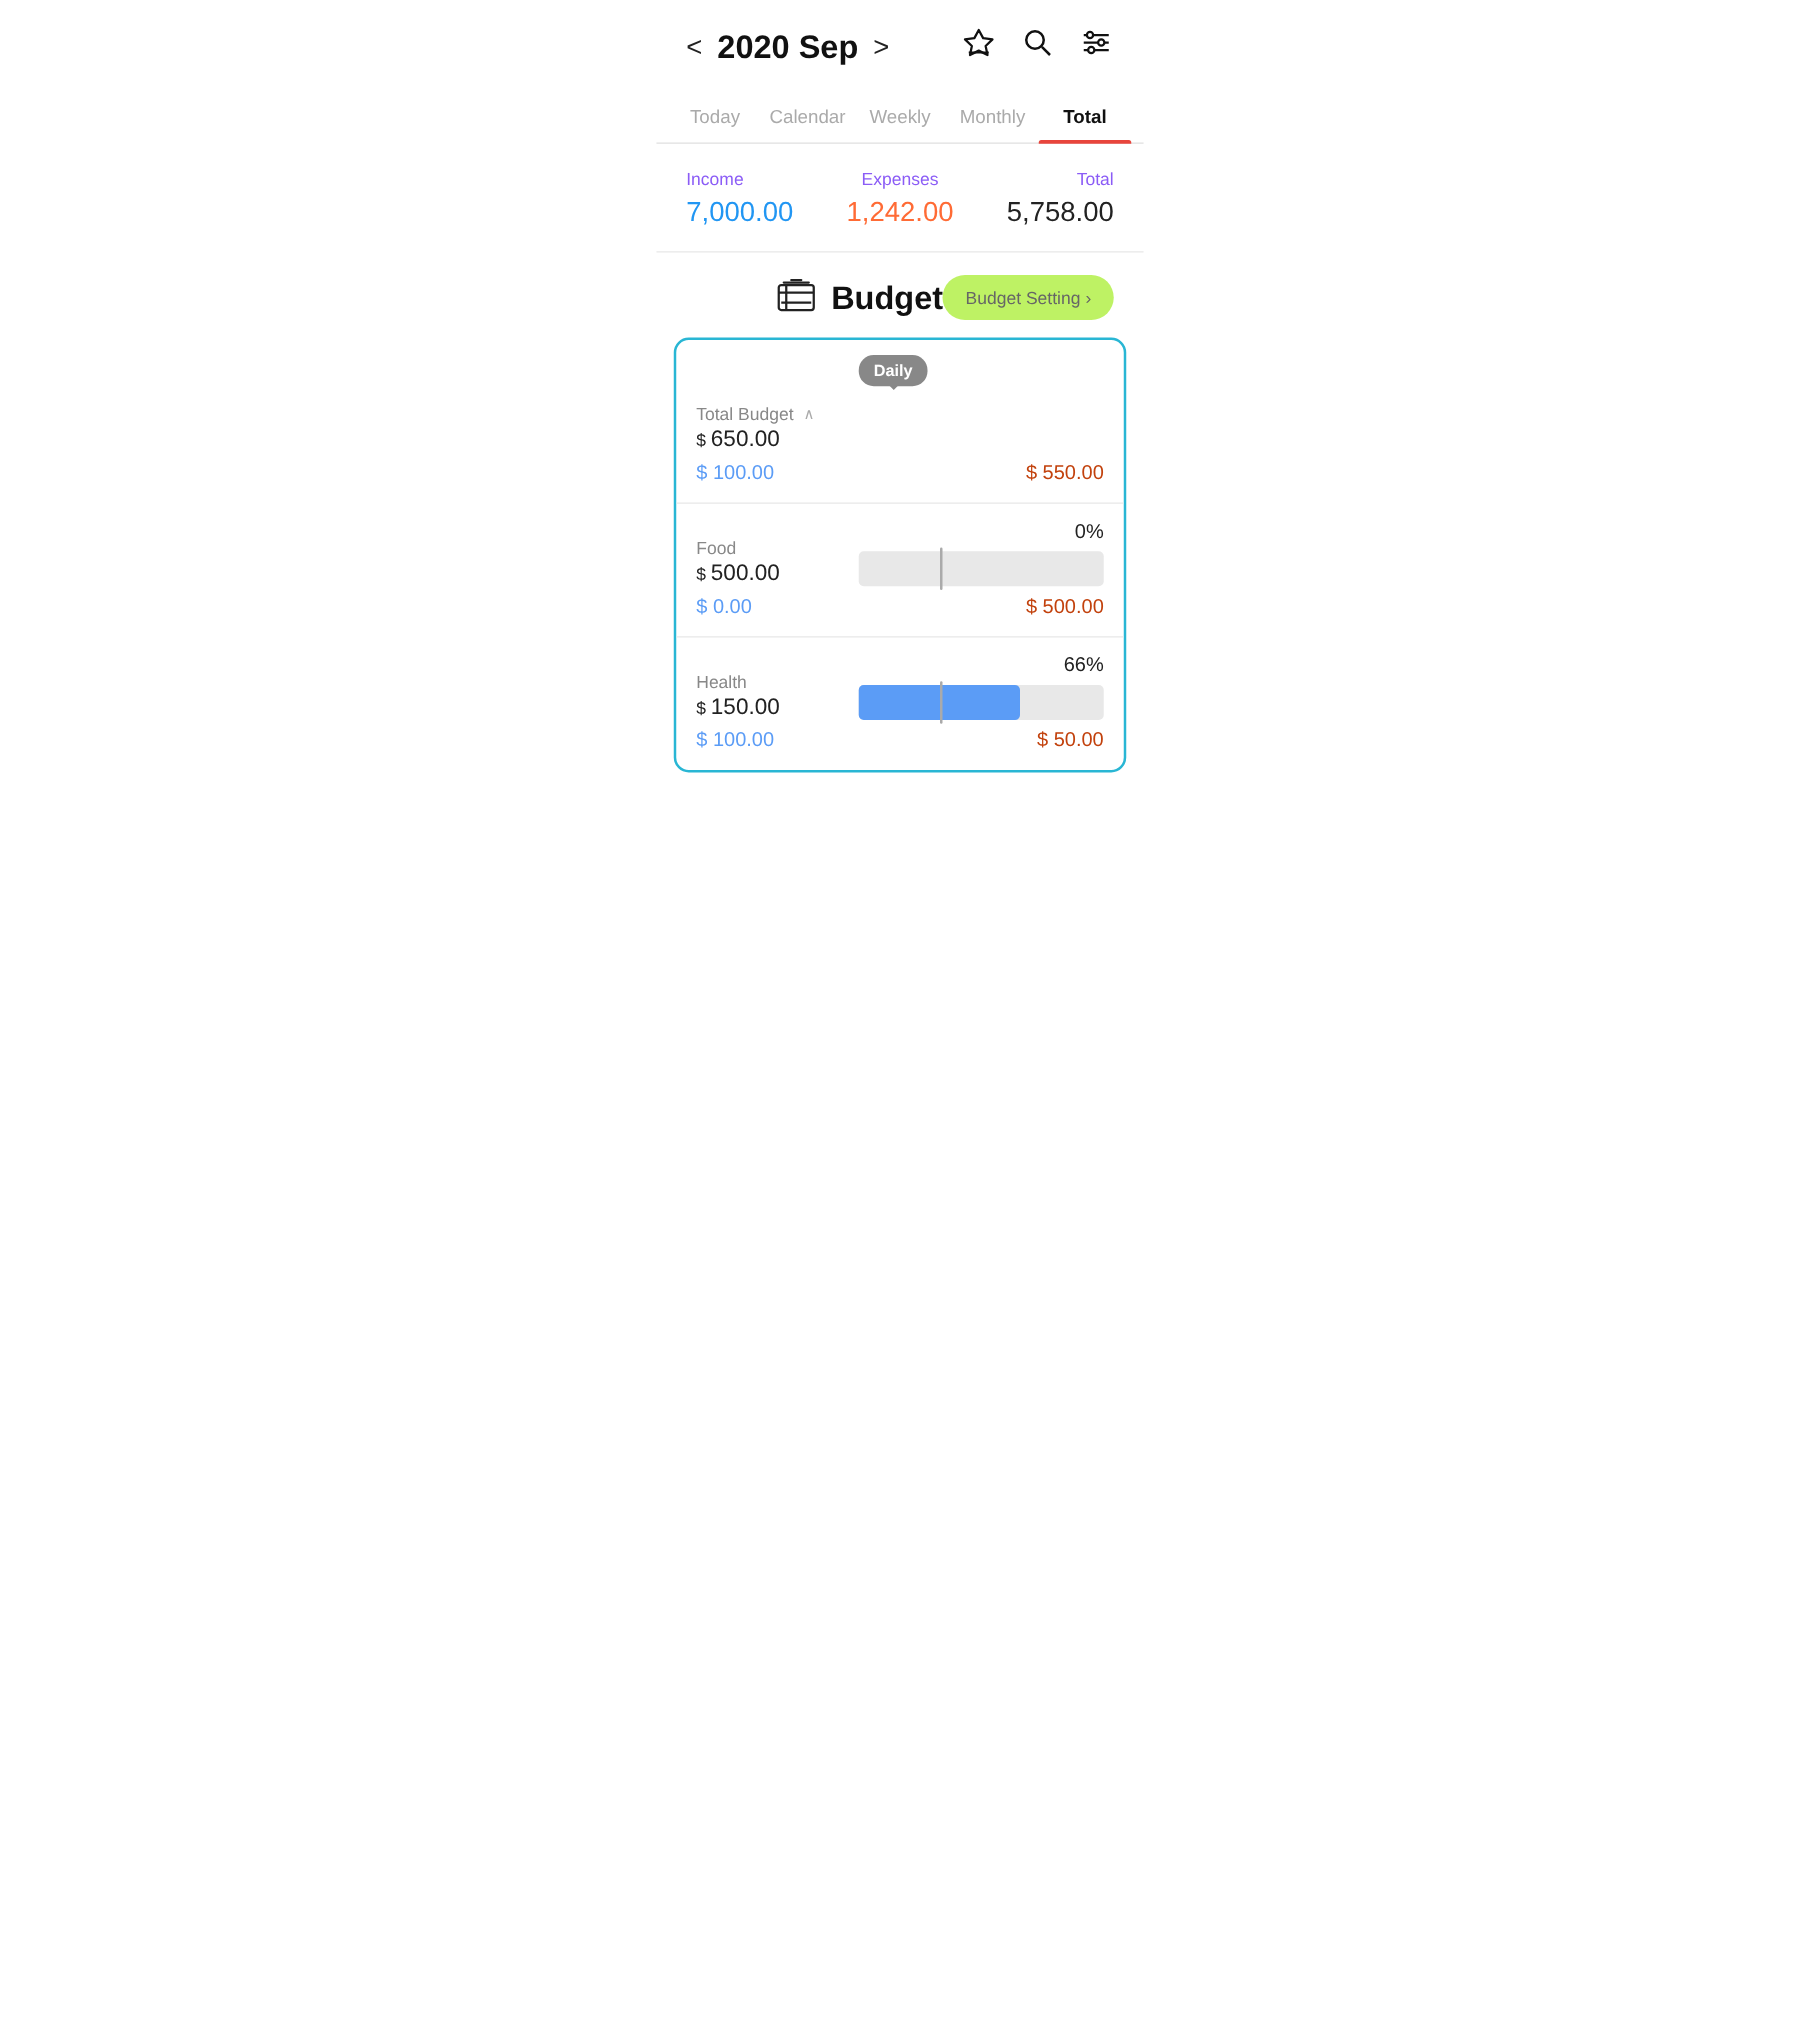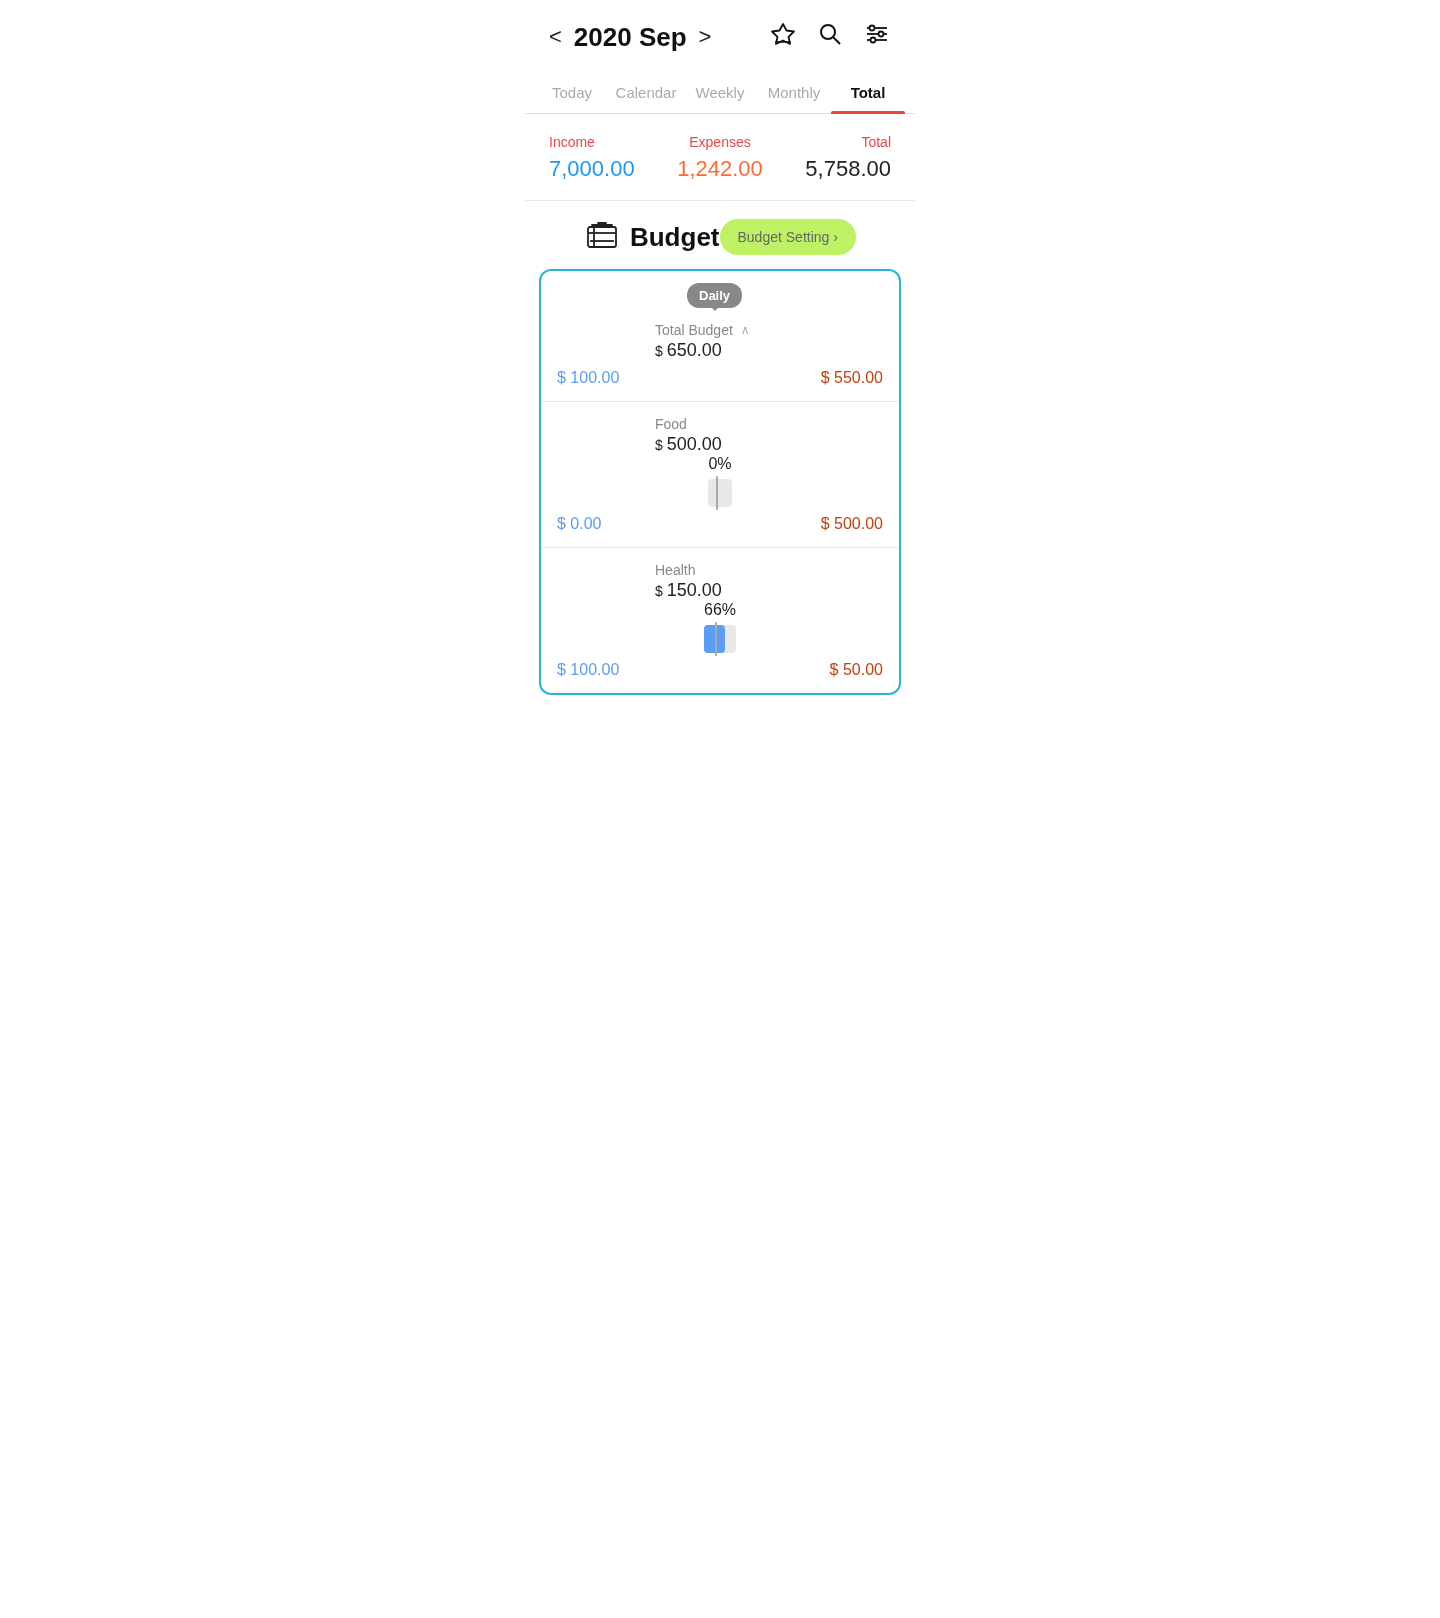--- a/index.html
+++ b/index.html
@@ -88,36 +88,36 @@
       text-align: center;
     }
     .summary-item:first-child {
       text-align: left;
     }
     .summary-item:last-child {
       text-align: right;
     }
     .summary-label {
       font-size: 14px;
-      color: #ef4444;
+      color: #8b5cf6;
       margin-bottom: 6px;
     }
     .summary-value {
       font-size: 22px;
       font-weight: 500;
     }
     .summary-value.income { color: #2196f3; }
     .summary-value.expense { color: #ff6b35; }
     .summary-value.total { color: #222; }
 
     
     .budget-header {
       display: flex;
       align-items: center;
-      justify-content: center;
+      justify-content: flex-end;
       padding: 18px 24px 14px;
     }
     .budget-title-group {
       display: flex;
       align-items: center;
       gap: 10px;
     }
     .budget-icon {
       width: 36px;
       height: 36px;
@@ -184,23 +184,22 @@
     
     .budget-row {
       padding: 14px 16px 14px;
       border-bottom: 1px solid #e8e8e8;
     }
     .budget-row:last-child {
       border-bottom: none;
     }
     .budget-row-top {
       display: flex;
-      align-items: center;
+      align-items: flex-end;
       margin-bottom: 8px;
-      flex-direction: column;
     }
     .budget-row-label-group {
       width: 130px;
       flex-shrink: 0;
     }
     .budget-row-label {
       font-size: 14px;
       color: #888;
       display: flex;
       align-items: center;

